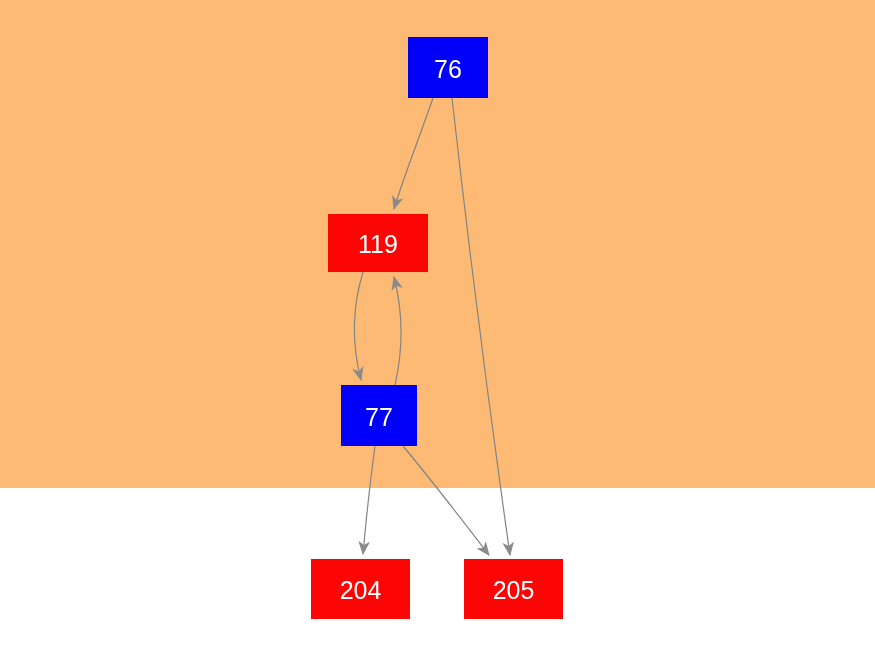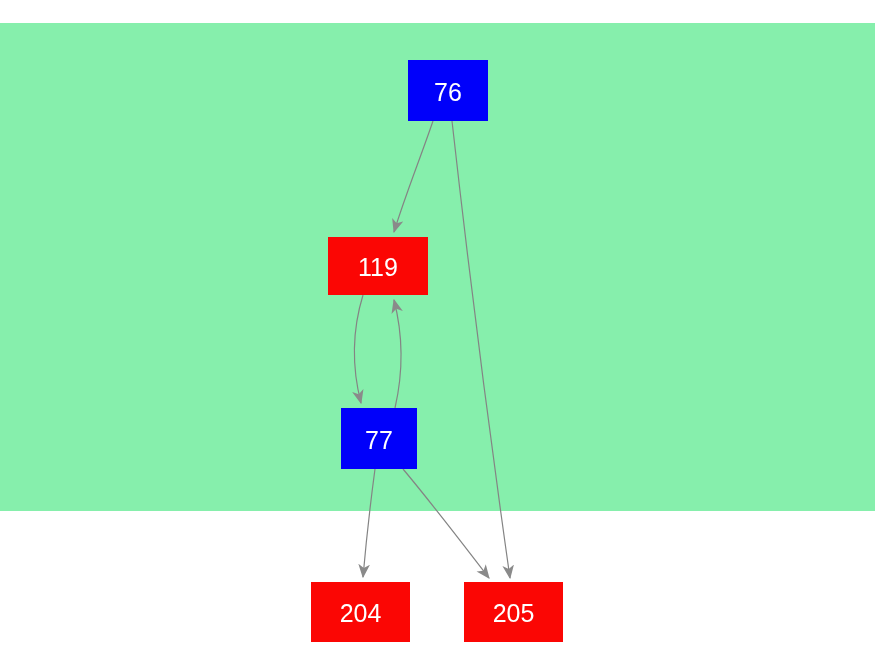--- a/index.html
+++ b/index.html
@@ -8,22 +8,21 @@
     background: #ffffff;
     width: 875px;
     height: 656px;
     overflow: hidden;
     font-family: "Liberation Sans", sans-serif;
   }
   .canvas {
     position: relative;
     width: 875px;
     height: 488px;
-    background: #86efac;
-    margin-top: 23px;
+    background: #fdba74;
   }
   svg { display: block; }
   .graph-edge {
     fill: none;
     stroke-width: 1.2px;
   }
   .graph-node-rect {
     stroke: none;
   }
   .graph-node-label {

